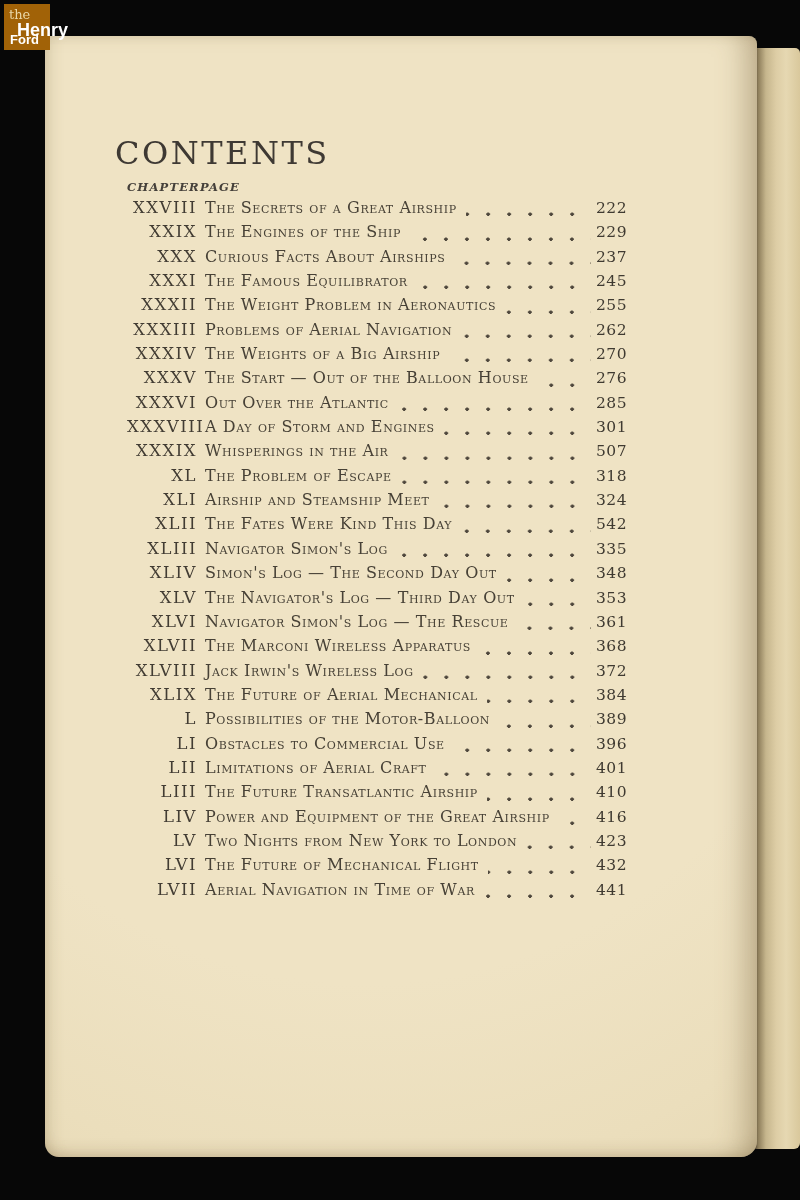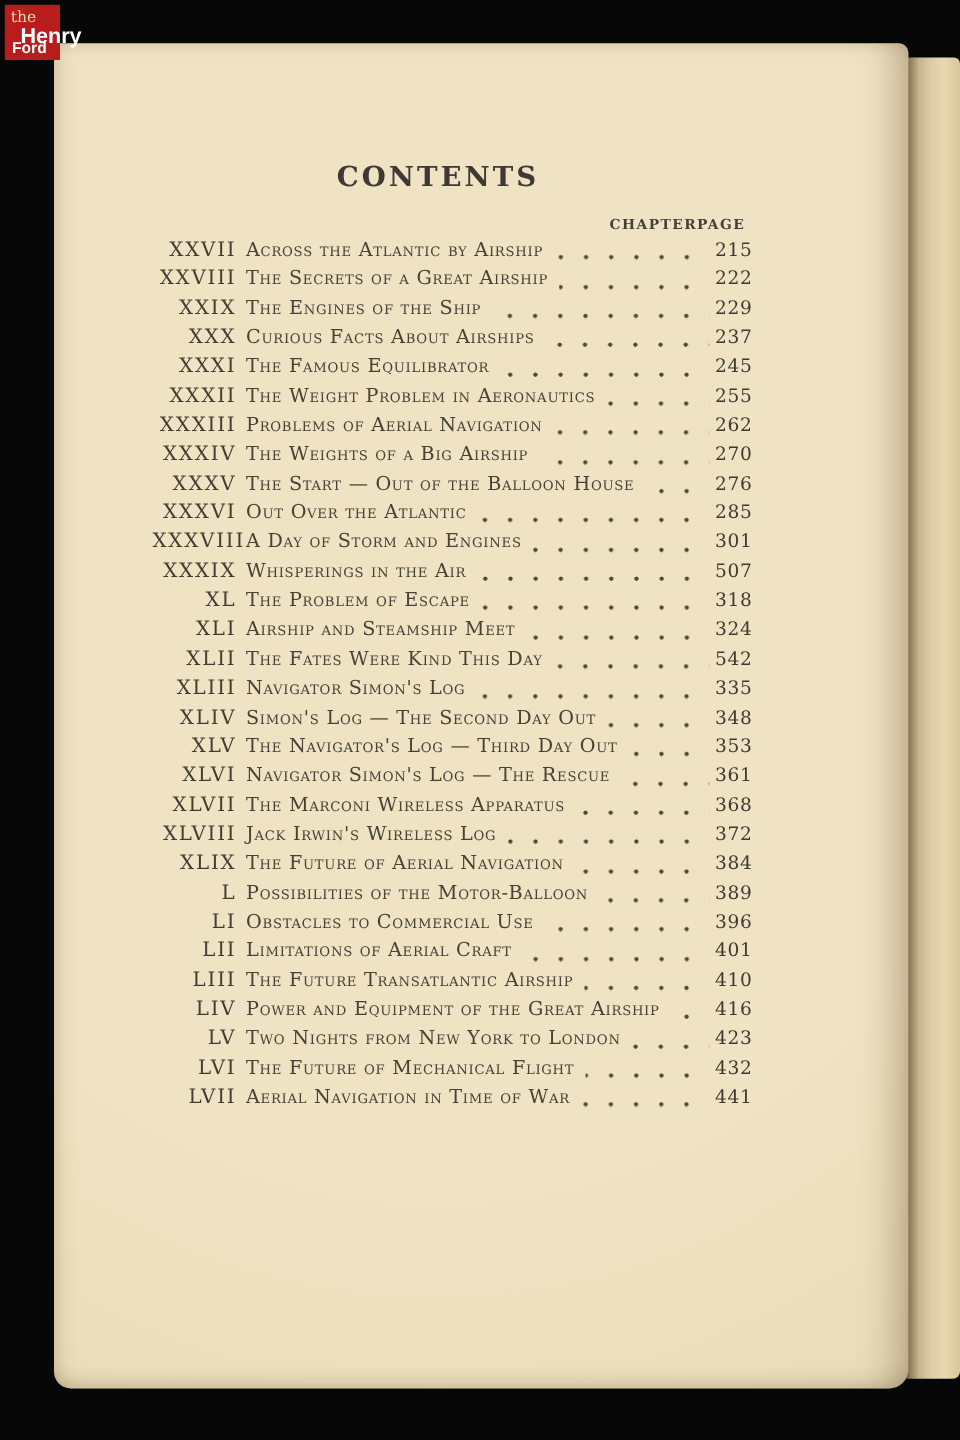--- a/index.html
+++ b/index.html
@@ -44,39 +44,40 @@
       inset 0 -12px 18px -12px rgba(108, 86, 48, 0.28),
       inset 0 8px 12px -10px rgba(108, 86, 48, 0.18);
   }
 
   .title {
     position: absolute;
     left: 82px;
     width: 500px;
     top: 98px;
     margin: 0;
-    text-align: center;
+    text-align: left;
     transform: translateX(-12px);
-    font-size: 23px;
-    font-weight: 700;
+    font-size: 32px;
+    font-weight: 400;
     letter-spacing: 2.5px;
     color: #3e3933;
   }
 
   .cols {
     position: absolute;
     left: 82px;
     width: 500px;
     top: 144px;
     display: flex;
-    justify-content: flex-end;
+    justify-content: flex-start;
     font-size: 11.5px;
     font-weight: 700;
     letter-spacing: 1.2px;
     color: #45403a;
+    font-style: italic;
   }
   .cols .col-page { padding-right: 6px; }
 
   .toc {
     position: absolute;
     left: 82px;
     width: 500px;
     top: 162px;
   }
   .row {
@@ -166,26 +167,20 @@
   <div class="page">
     <h1 class="title">CONTENTS</h1>
 
     <div class="cols">
       <span class="col-chapter">CHAPTER</span>
       <span class="col-page">PAGE</span>
     </div>
 
     <div class="toc">
 
-        <div class="row">
-          <span class="ch">XXVII</span>
-          <span class="ti">Across the Atlantic by Airship</span>
-          <span class="leader"></span>
-          <span class="pg">215</span>
-        </div>
 
         <div class="row">
           <span class="ch">XXVIII</span>
           <span class="ti">The Secrets of a Great Airship</span>
           <span class="leader"></span>
           <span class="pg">222</span>
         </div>
 
         <div class="row">
           <span class="ch">XXIX</span>
@@ -316,21 +311,21 @@
 
         <div class="row">
           <span class="ch">XLVIII</span>
           <span class="ti">Jack Irwin's Wireless Log</span>
           <span class="leader"></span>
           <span class="pg">372</span>
         </div>
 
         <div class="row">
           <span class="ch">XLIX</span>
-          <span class="ti">The Future of Aerial Navigation</span>
+          <span class="ti">The Future of Aerial Mechanical</span>
           <span class="leader"></span>
           <span class="pg">384</span>
         </div>
 
         <div class="row">
           <span class="ch">L</span>
           <span class="ti">Possibilities of the Motor-Balloon</span>
           <span class="leader"></span>
           <span class="pg">389</span>
         </div>
@@ -379,19 +374,19 @@
 
         <div class="row">
           <span class="ch">LVII</span>
           <span class="ti">Aerial Navigation in Time of War</span>
           <span class="leader"></span>
           <span class="pg">441</span>
         </div>
       </div>
   </div>
 
-  <div class="logo" id="hf-logo" style="background: #b91c1c;">
+  <div class="logo" id="hf-logo" style="background: #a16207;">
     <span class="l-the">the</span>
     <span class="l-henry">Henry</span>
     <span class="l-ford">Ford</span>
   </div>
 
 </div>
 
 </body></html>

